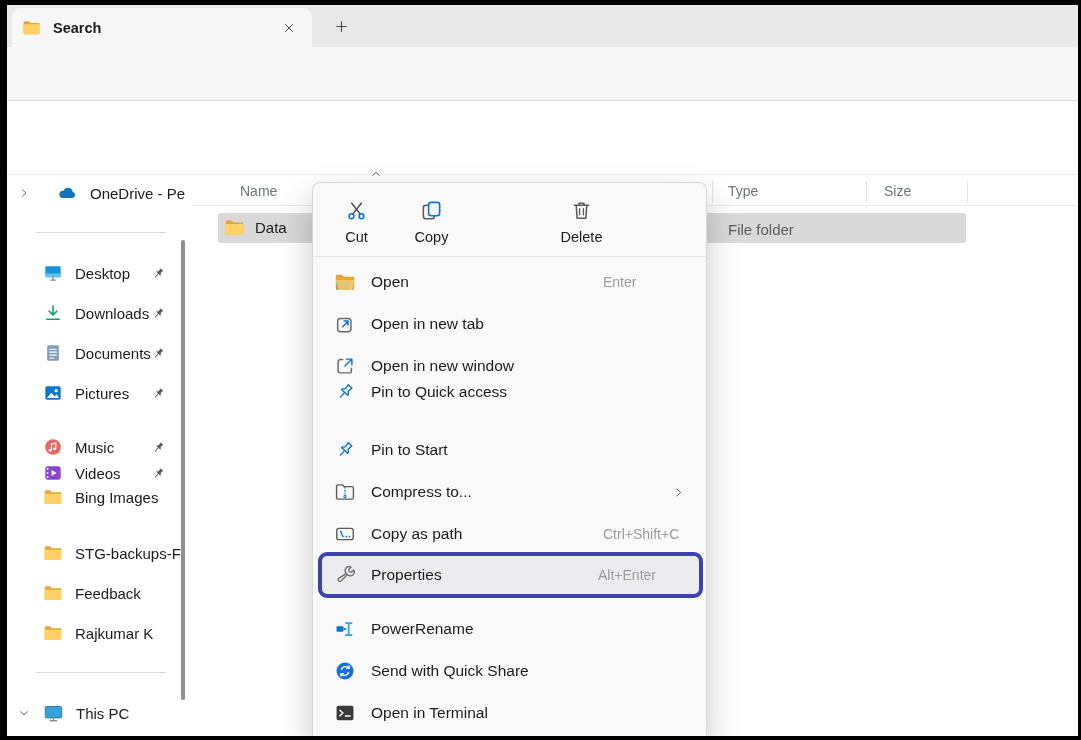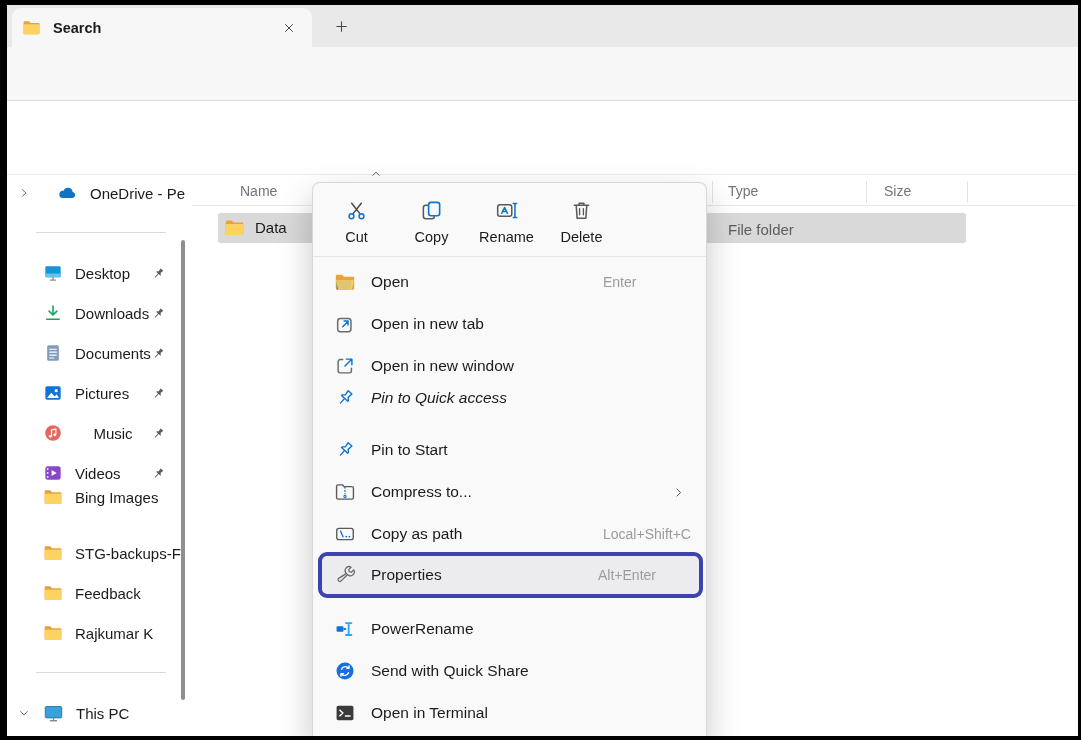--- a/index.html
+++ b/index.html
@@ -453,21 +453,21 @@
           <use href="#s-pictures"></use>
         </svg>
       </span>
     <span class="sb-label">Pictures</span>
     <span style="margin-right:20px;display:flex;">
         <svg width="15" height="15">
           <use href="#s-pin"></use>
         </svg>
       </span>
   </div>
-  <div class="sb-item" style="top:238px;text-align:center;">
+  <div class="sb-item" style="top:252px;">
     <span style="margin-left:39px;display:flex;">
         <svg width="20" height="20">
           <use href="#s-music"></use>
         </svg>
       </span>
     <span class="sb-label">Music</span>
     <span style="margin-right:20px;display:flex;">
         <svg width="15" height="15">
           <use href="#s-pin"></use>
         </svg>
@@ -569,26 +569,20 @@
         <use href="#s-cut"></use>
       </svg>
     <span class="qa-label">Cut</span>
   </div>
   <div class="qa" style="left:81px;">
     <svg width="23" height="23">
         <use href="#s-copy"></use>
       </svg>
     <span class="qa-label">Copy</span>
   </div>
-  <div class="qa" style="left:156px;">
-    <svg width="23" height="23">
-        <use href="#s-rename"></use>
-      </svg>
-    <span class="qa-label">Rename</span>
-  </div>
   <div class="qa" style="left:231px;">
     <svg width="23" height="23">
         <use href="#s-delete"></use>
       </svg>
     <span class="qa-label">Delete</span>
   </div>
   <div id="qa-sep"></div>
 
   <div class="mi" style="top:78px;">
     <svg width="22" height="22">
@@ -602,21 +596,21 @@
         <use href="#s-newtab"></use>
       </svg>
     <span class="mi-label">Open in new tab</span>
   </div>
   <div class="mi" style="top:162px;">
     <svg width="22" height="22">
         <use href="#s-newwin"></use>
       </svg>
     <span class="mi-label">Open in new window</span>
   </div>
-  <div class="mi" style="top:194px;font-style:italic;">
+  <div class="mi" style="top:188px;">
     <svg width="22" height="22">
         <use href="#s-pin-blue"></use>
       </svg>
     <span class="mi-label">Pin to Quick access</span>
   </div>
   <div class="mi" style="top:246px;">
     <svg width="22" height="22">
         <use href="#s-pin-blue"></use>
       </svg>
     <span class="mi-label">Pin to Start</span>
@@ -630,21 +624,21 @@
         <svg width="13" height="13">
           <use href="#s-chev-r"></use>
         </svg>
       </span>
   </div>
   <div class="mi" style="top:330px;">
     <svg width="22" height="22">
         <use href="#s-copypath"></use>
       </svg>
     <span class="mi-label">Copy as path</span>
-    <span class="mi-short">Local+Shift+C</span>
+    <span class="mi-short">Ctrl+Shift+C</span>
   </div>
   <div class="mi" id="mi-props">
     <svg width="22" height="22">
         <use href="#s-wrench"></use>
       </svg>
     <span class="mi-label">Properties</span>
     <span class="mi-short">Alt+Enter</span>
   </div>
   <div class="mi" style="top:425px;">
     <svg width="22" height="22">

